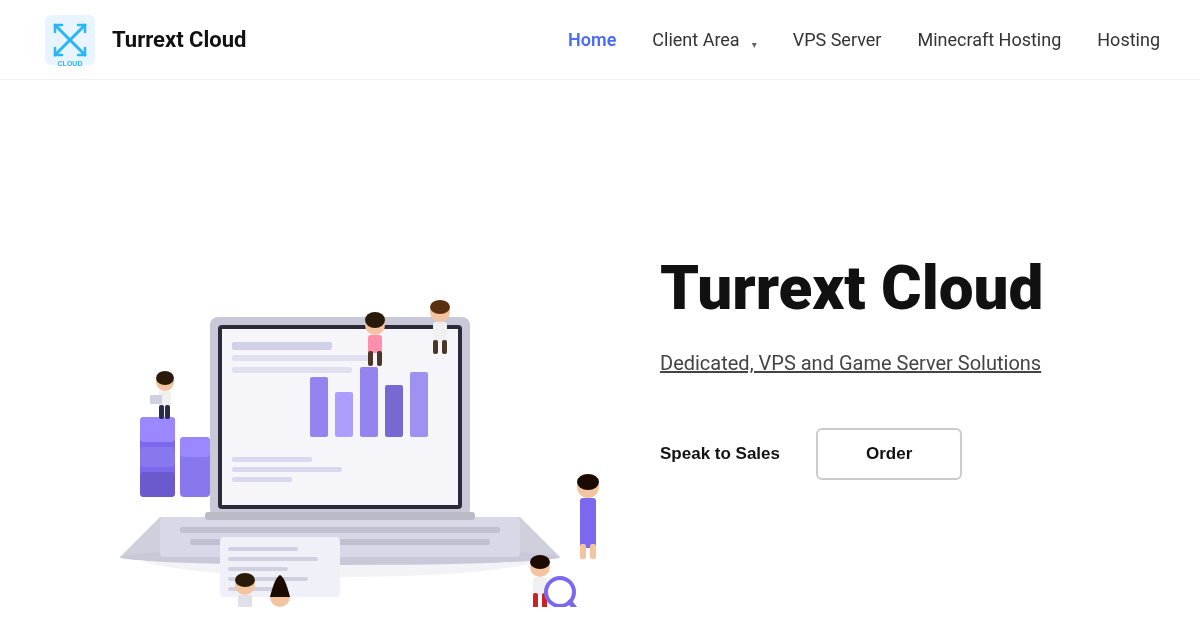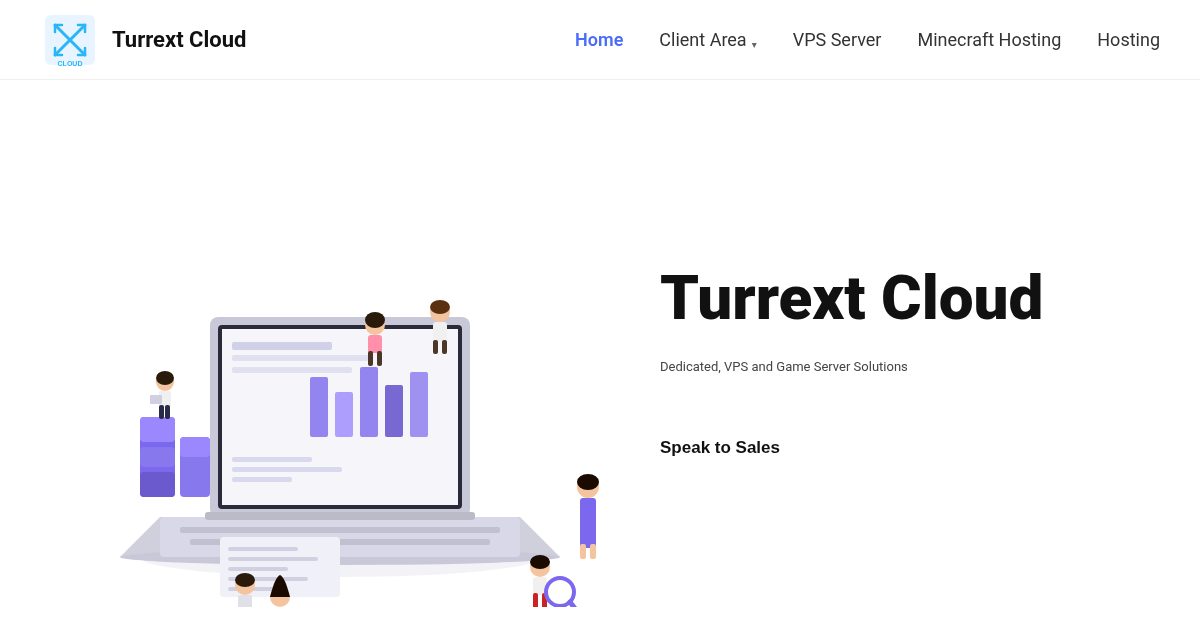--- a/index.html
+++ b/index.html
@@ -45,21 +45,21 @@
       font-size: 18px;
       color: #333;
     }
     .nav-links li a.active {
       color: #4a6cf7;
       font-weight: 600;
     }
     .nav-links .dropdown {
       display: flex;
       align-items: flex-end;
-      gap: 5px;
+      gap: 12px;
     }
     .chevron {
       font-size: 10px;
       color: #666;
     }
 
     
     .main-content {
       display: flex;
       align-items: center;
@@ -86,24 +86,25 @@
       padding-left: 60px;
     }
     .hero-title {
       font-size: 62px;
       font-weight: 900;
       color: #111;
       line-height: 1.1;
       margin-bottom: 24px;
     }
     .hero-subtitle {
-      font-size: 13px;
+      font-size: 20px;
       color: #444;
       line-height: 1.7;
       margin-bottom: 48px;
+      text-decoration: underline;
     }
     .hero-buttons {
       display: flex;
       align-items: center;
       gap: 36px;
     }
     .btn-speak {
       background: none;
       border: none;
       font-size: 17px;
@@ -281,15 +282,16 @@
     </svg>
   </div>
 
   <div class="hero-text">
     <h1 class="hero-title">Turrext Cloud</h1>
     <p class="hero-subtitle">
       <span>Dedicated, VPS and Game Server Solutions</span><br>
     </p>
     <div class="hero-buttons">
       <button class="btn-speak">Speak to Sales</button>
+      <button class="btn-order">Order</button>
     </div>
   </div>
 </main>
 
 </body></html>

